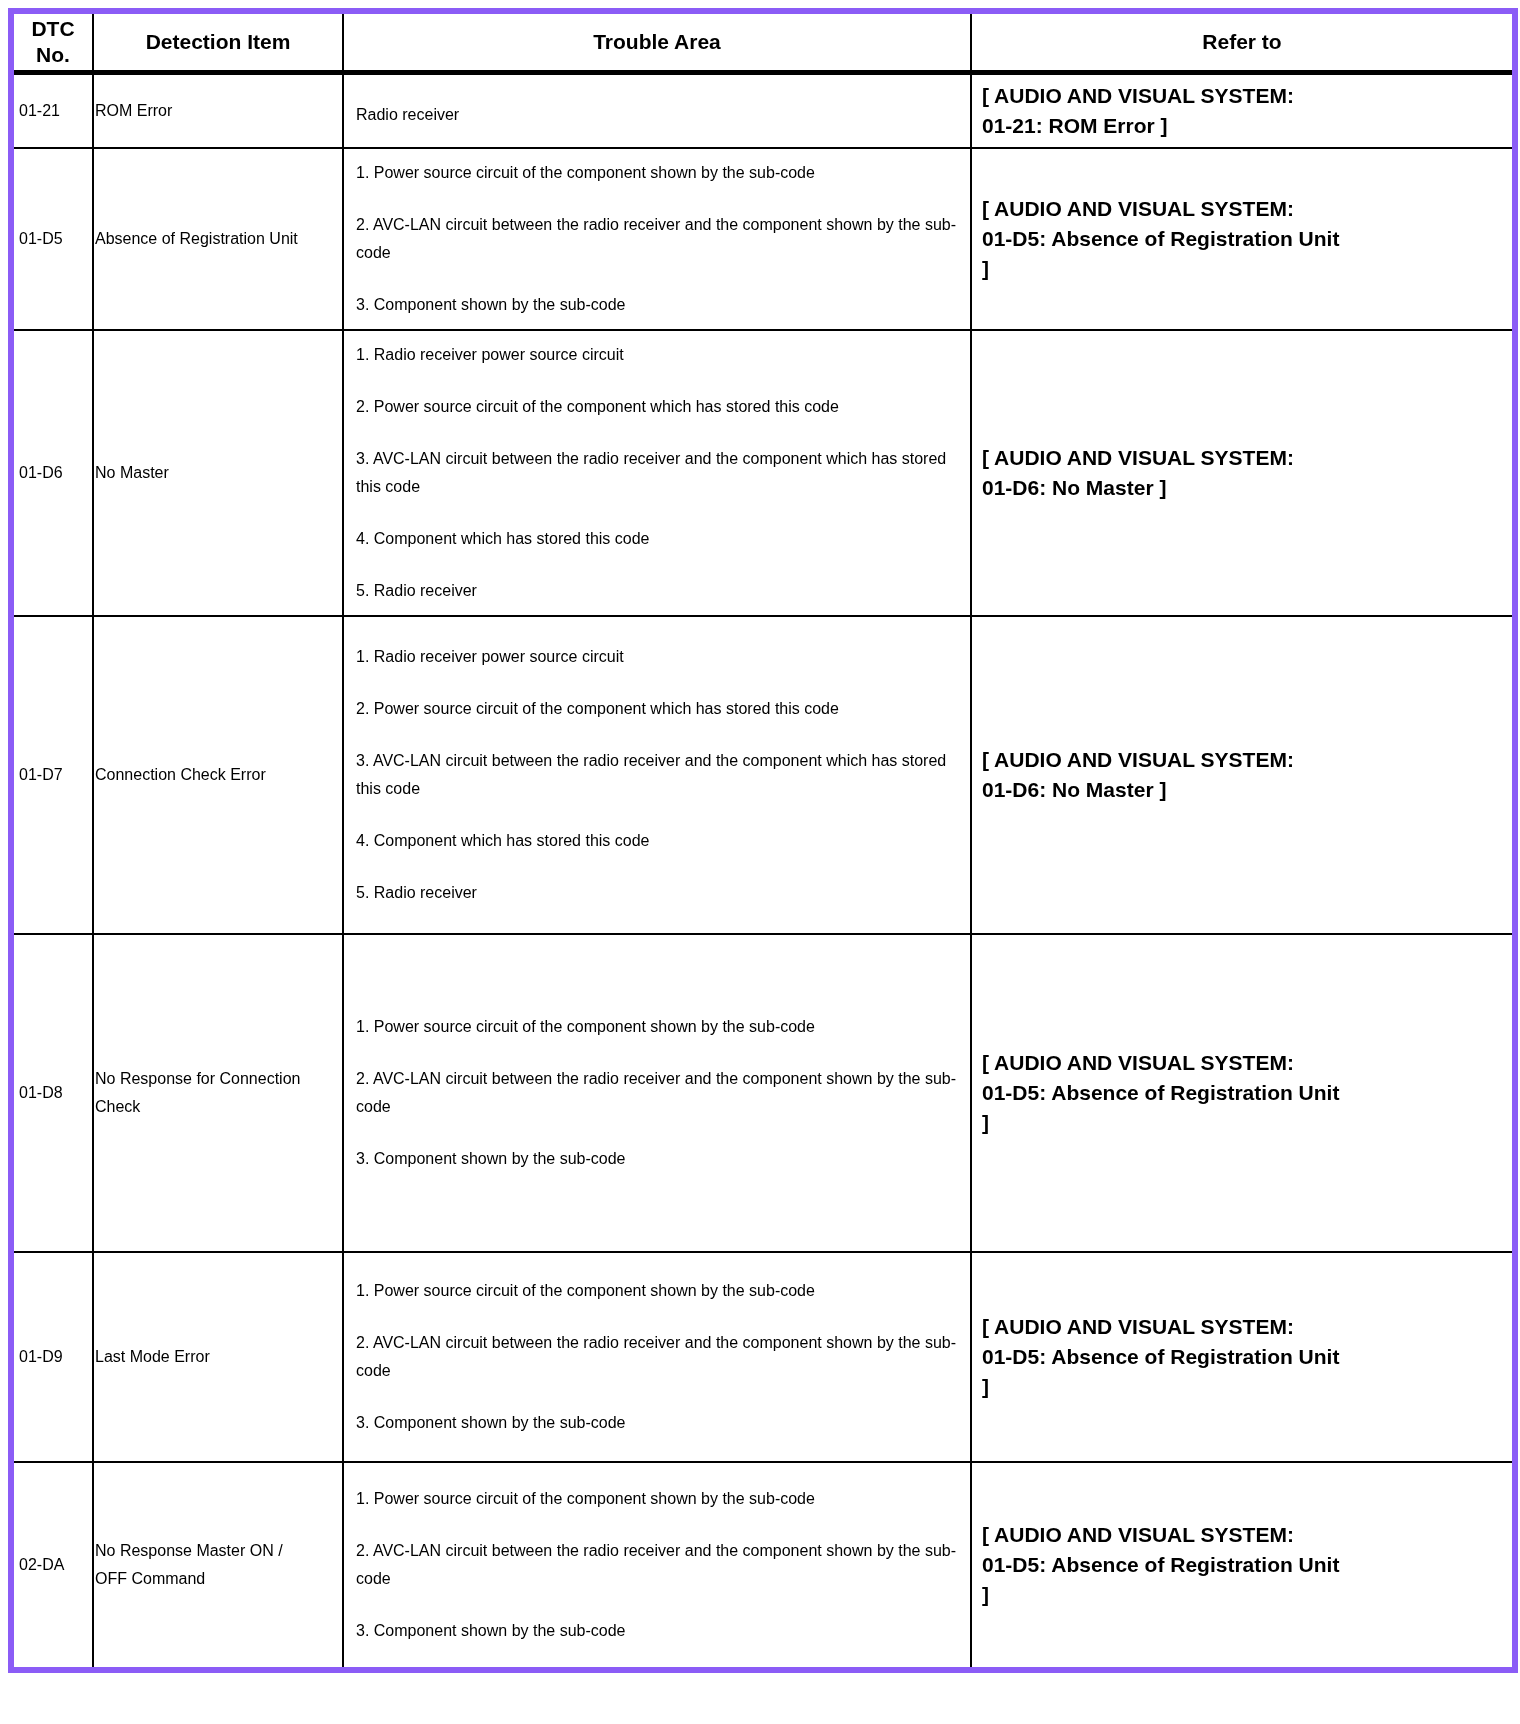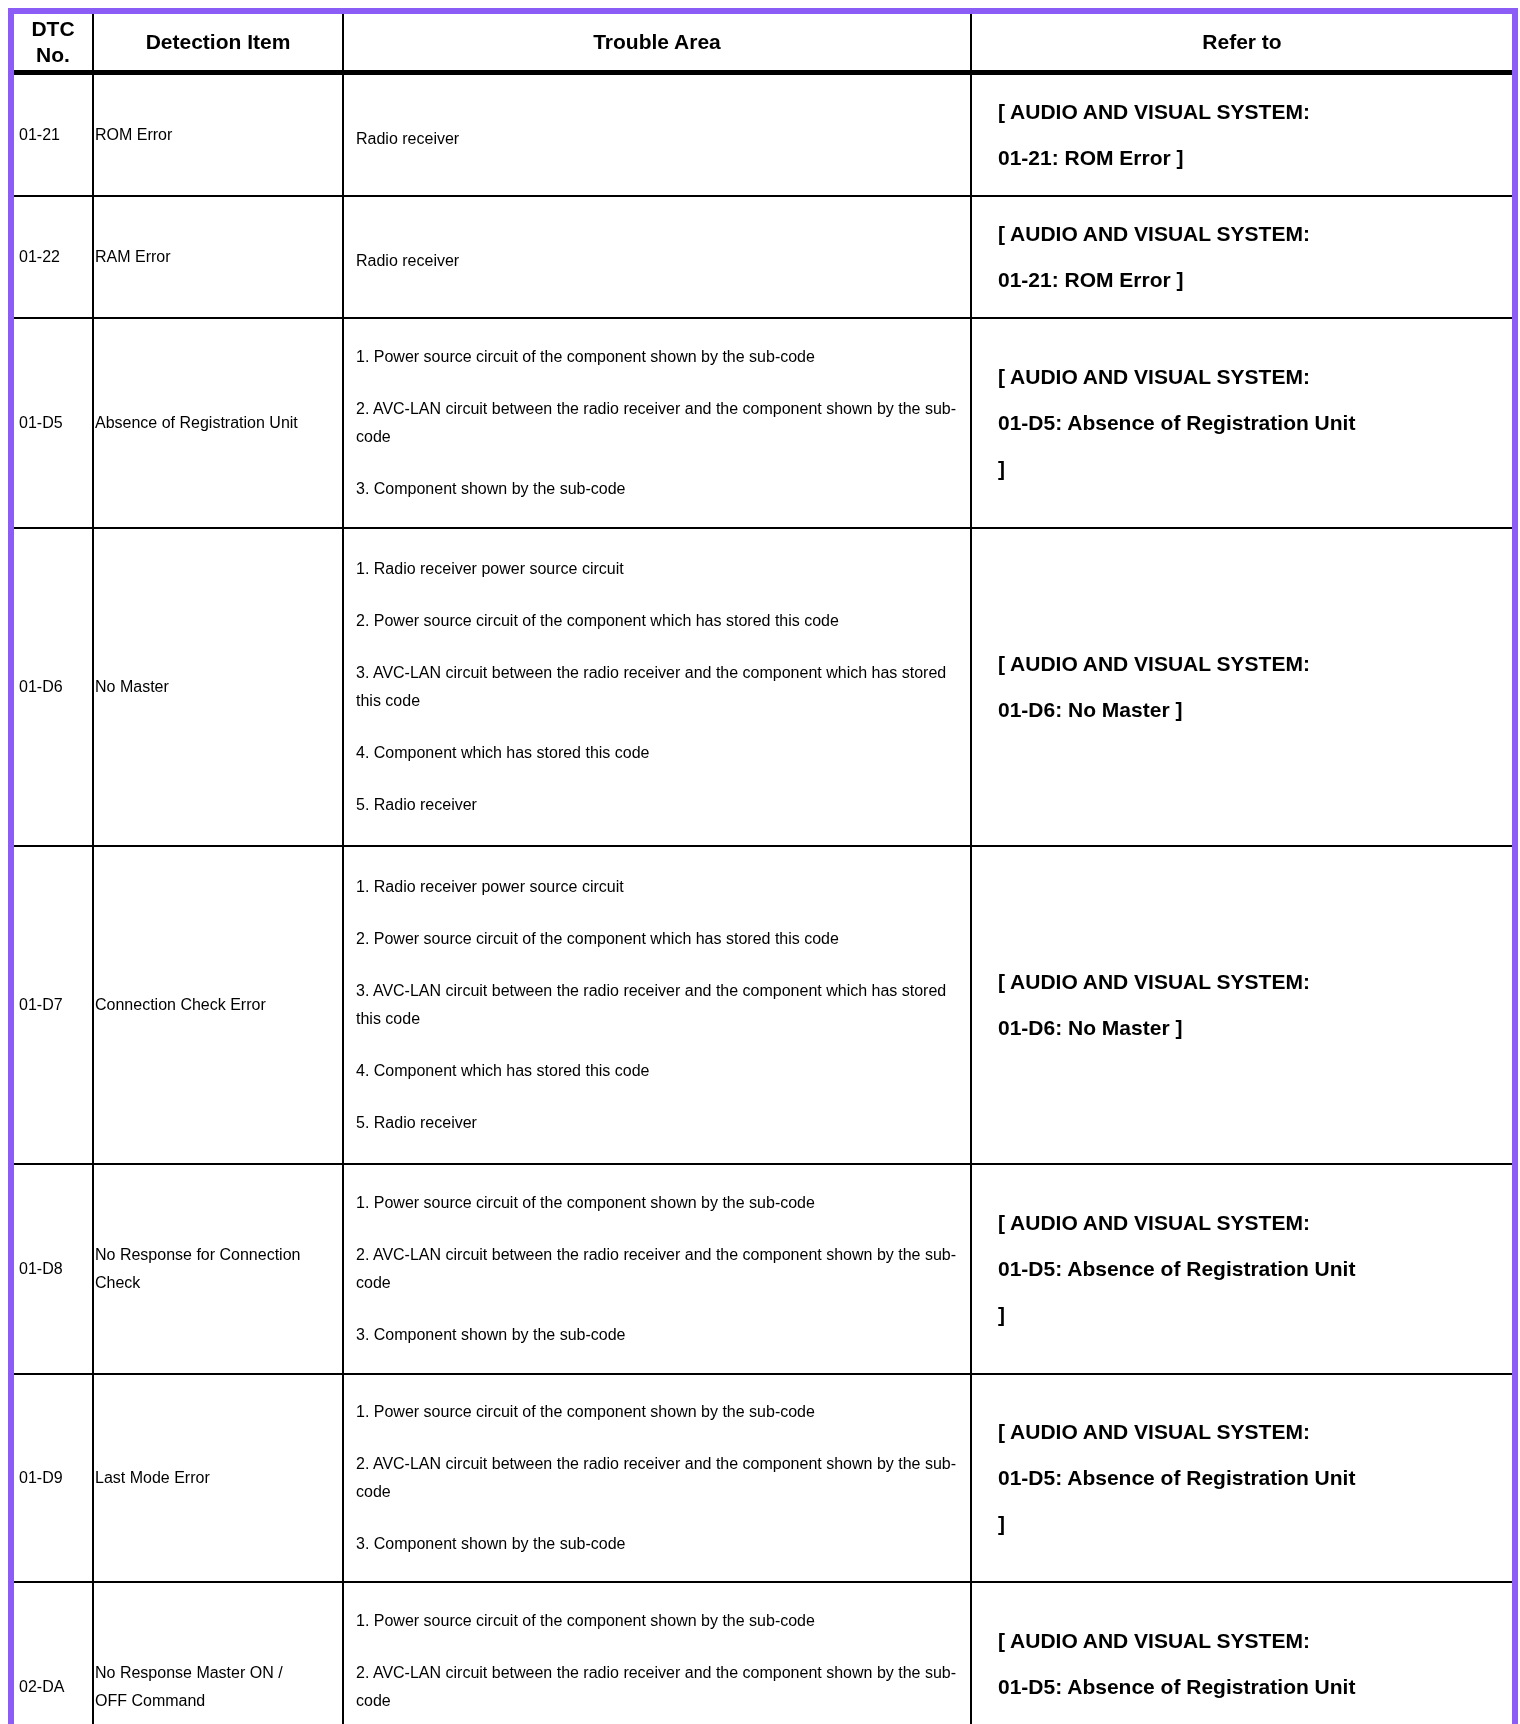--- a/index.html
+++ b/index.html
@@ -48,21 +48,21 @@
   td.col-trouble   { padding: 10px 8px 10px 12px; }
   td.col-refer {
     padding: 6px 6px 6px 10px;
     font-weight: bold;
     font-size: 21px;
     line-height: 30px;
   }
 
   p.trouble-item { margin: 0 0 24px 0; }
   p.trouble-item:last-child { margin-bottom: 0; margin-top: 8px; }
-  .refer-line { margin: 16px; }
+  .refer-line { margin: 0; }
 
   
   tbody tr:nth-child(1) { height: 73px;  }
   tbody tr:nth-child(2) { height: 80px;  }
   tbody tr:nth-child(3) { height: 210px; }
   tbody tr:nth-child(4) { height: 318px; }
   tbody tr:nth-child(5) { height: 318px; }
   tbody tr:nth-child(6) { height: 210px; }
   tbody tr:nth-child(7) { height: 208px; }
   tbody tr:nth-child(8) { height: 212px; }
@@ -82,31 +82,20 @@
       <th>DTC No.</th>
       <th>Detection Item</th>
       <th>Trouble Area</th>
       <th>Refer to</th>
     </tr>
   </thead>
   <tbody>
       <tr>
     <td class="col-dtc">01-21</td>
     <td class="col-detection">ROM Error</td>
-    <td class="col-trouble">
-          <p class="trouble-item">Radio receiver</p>
-        </td>
-    <td class="col-refer">
-          <div class="refer-line">[ AUDIO AND VISUAL SYSTEM:</div>
-          <div class="refer-line">01-21: ROM Error ]</div>
-        </td>
-  </tr>
-      <tr>
-    <td class="col-dtc">01-22</td>
-    <td class="col-detection">RAM Error</td>
     <td class="col-trouble">
           <p class="trouble-item">Radio receiver</p>
         </td>
     <td class="col-refer">
           <div class="refer-line">[ AUDIO AND VISUAL SYSTEM:</div>
           <div class="refer-line">01-21: ROM Error ]</div>
         </td>
   </tr>
       <tr>
     <td class="col-dtc">01-D5</td>

